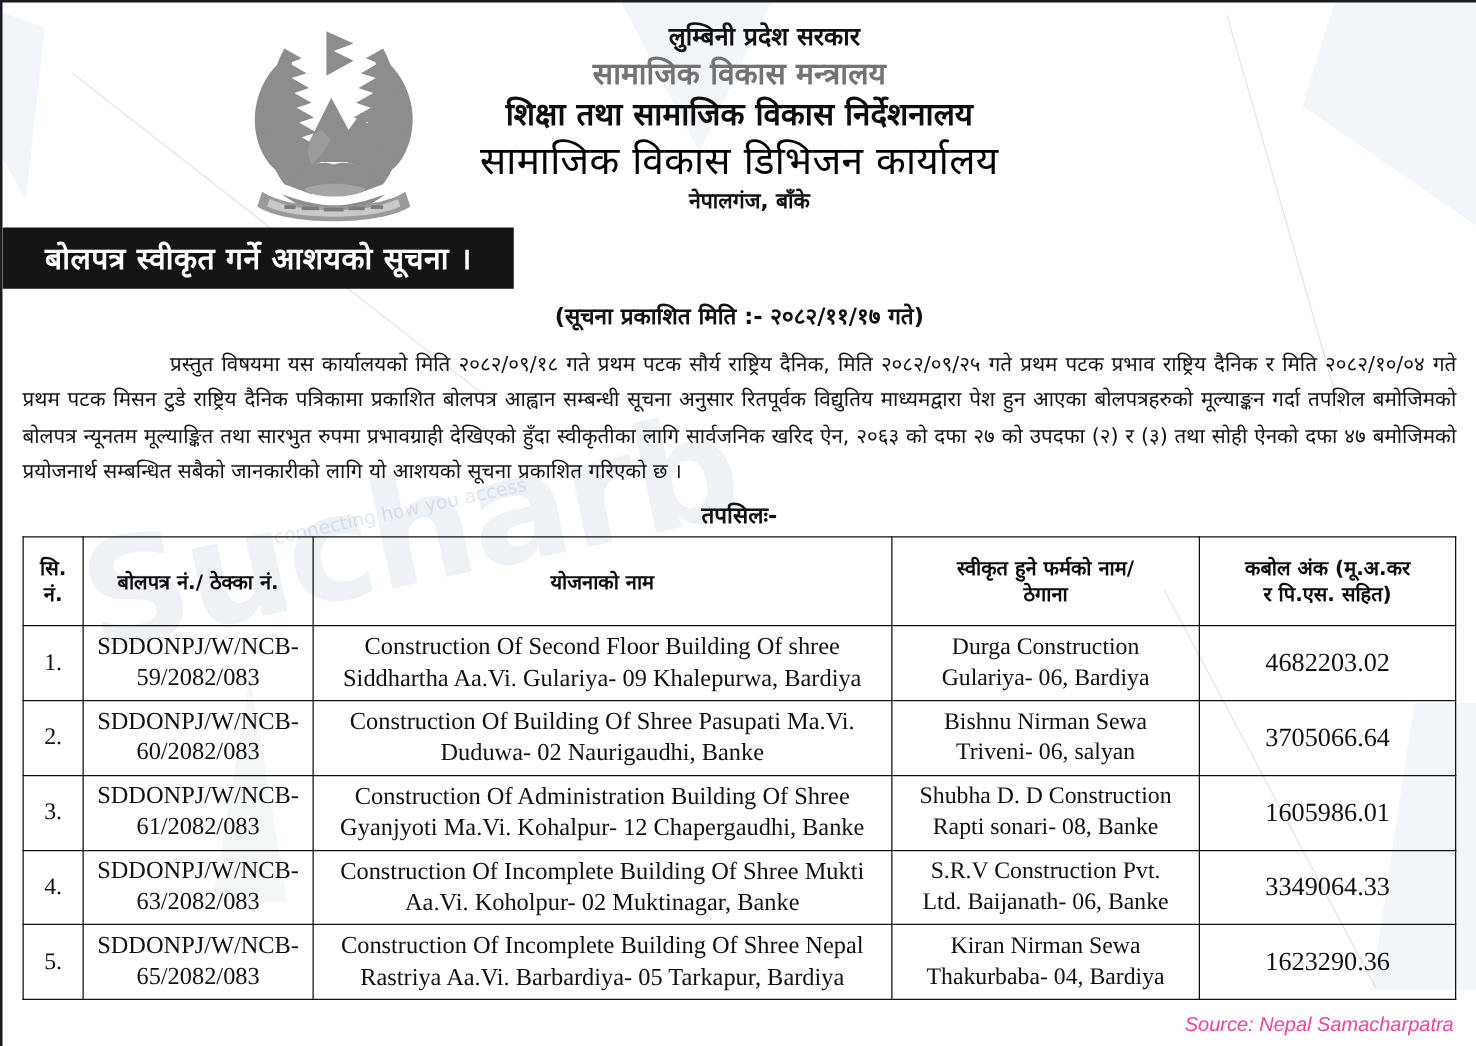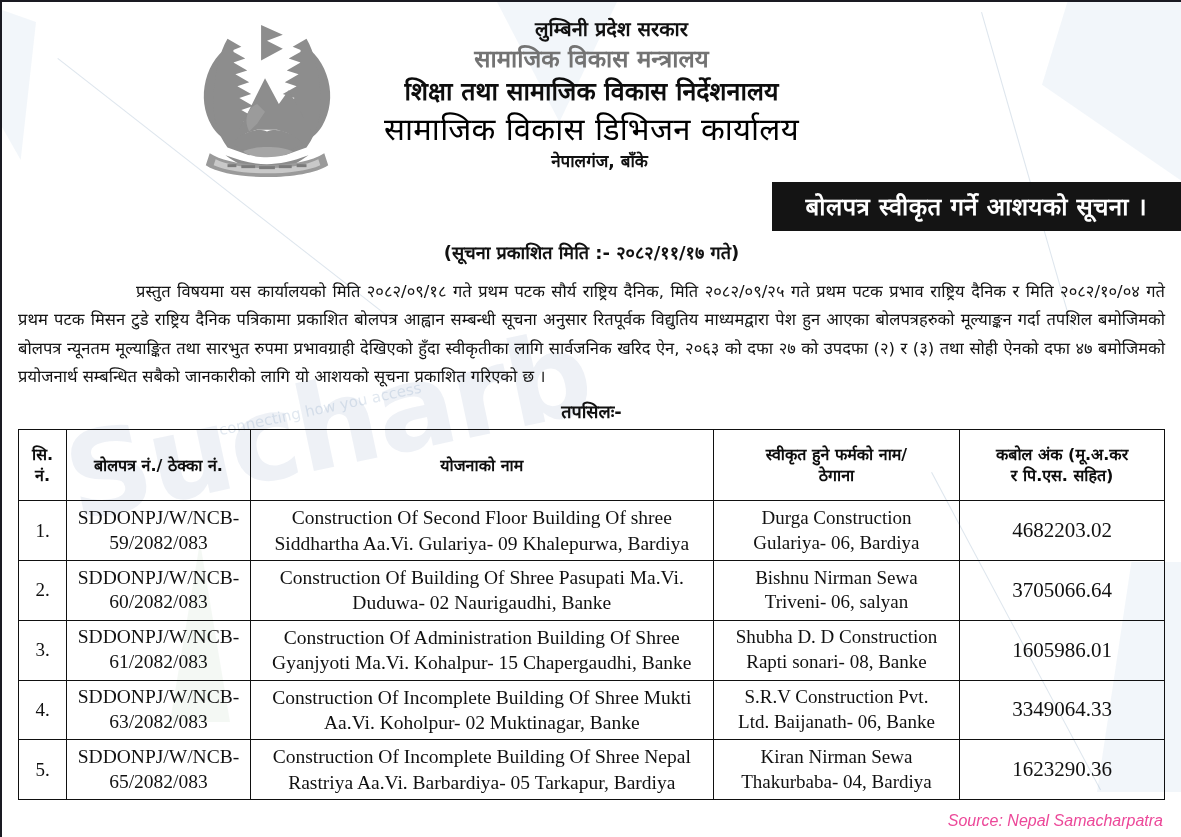--- a/index.html
+++ b/index.html
@@ -120,21 +120,21 @@
     font-weight: 700;
     font-size: 17px;
     line-height: 1.5;
     color: #111;
     padding-left: 16px;
   }
 
   .banner-wrap {
     margin-top: 7px;
     display: flex;
-    justify-content: flex-end;
+    justify-content: flex-start;
   }
   .banner {
     background: #141414;
     color: #ffffff;
     font-family: "DejaVu Sans", sans-serif;
     font-weight: 700;
     font-size: 24px;
     padding: 7px 34px 9px 34px;
     letter-spacing: 0.4px;
     white-space: nowrap;
@@ -386,21 +386,21 @@
         </tr>
 
         <tr>
           <td class="c-sn">3.</td>
           <td class="c-bid">
             <div>SDDONPJ/W/NCB-</div>
             <div>61/2082/083</div>
           </td>
           <td class="c-plan">
             <div>Construction Of Administration Building Of Shree</div>
-            <div>Gyanjyoti Ma.Vi. Kohalpur- 15 Chapergaudhi, Banke</div>
+            <div>Gyanjyoti Ma.Vi. Kohalpur- 12 Chapergaudhi, Banke</div>
           </td>
           <td class="c-firm">
             <div>Shubha D. D Construction</div>
             <div>Rapti sonari- 08, Banke</div>
           </td>
           <td class="c-amt">1605986.01</td>
         </tr>
 
         <tr>
           <td class="c-sn">4.</td>

